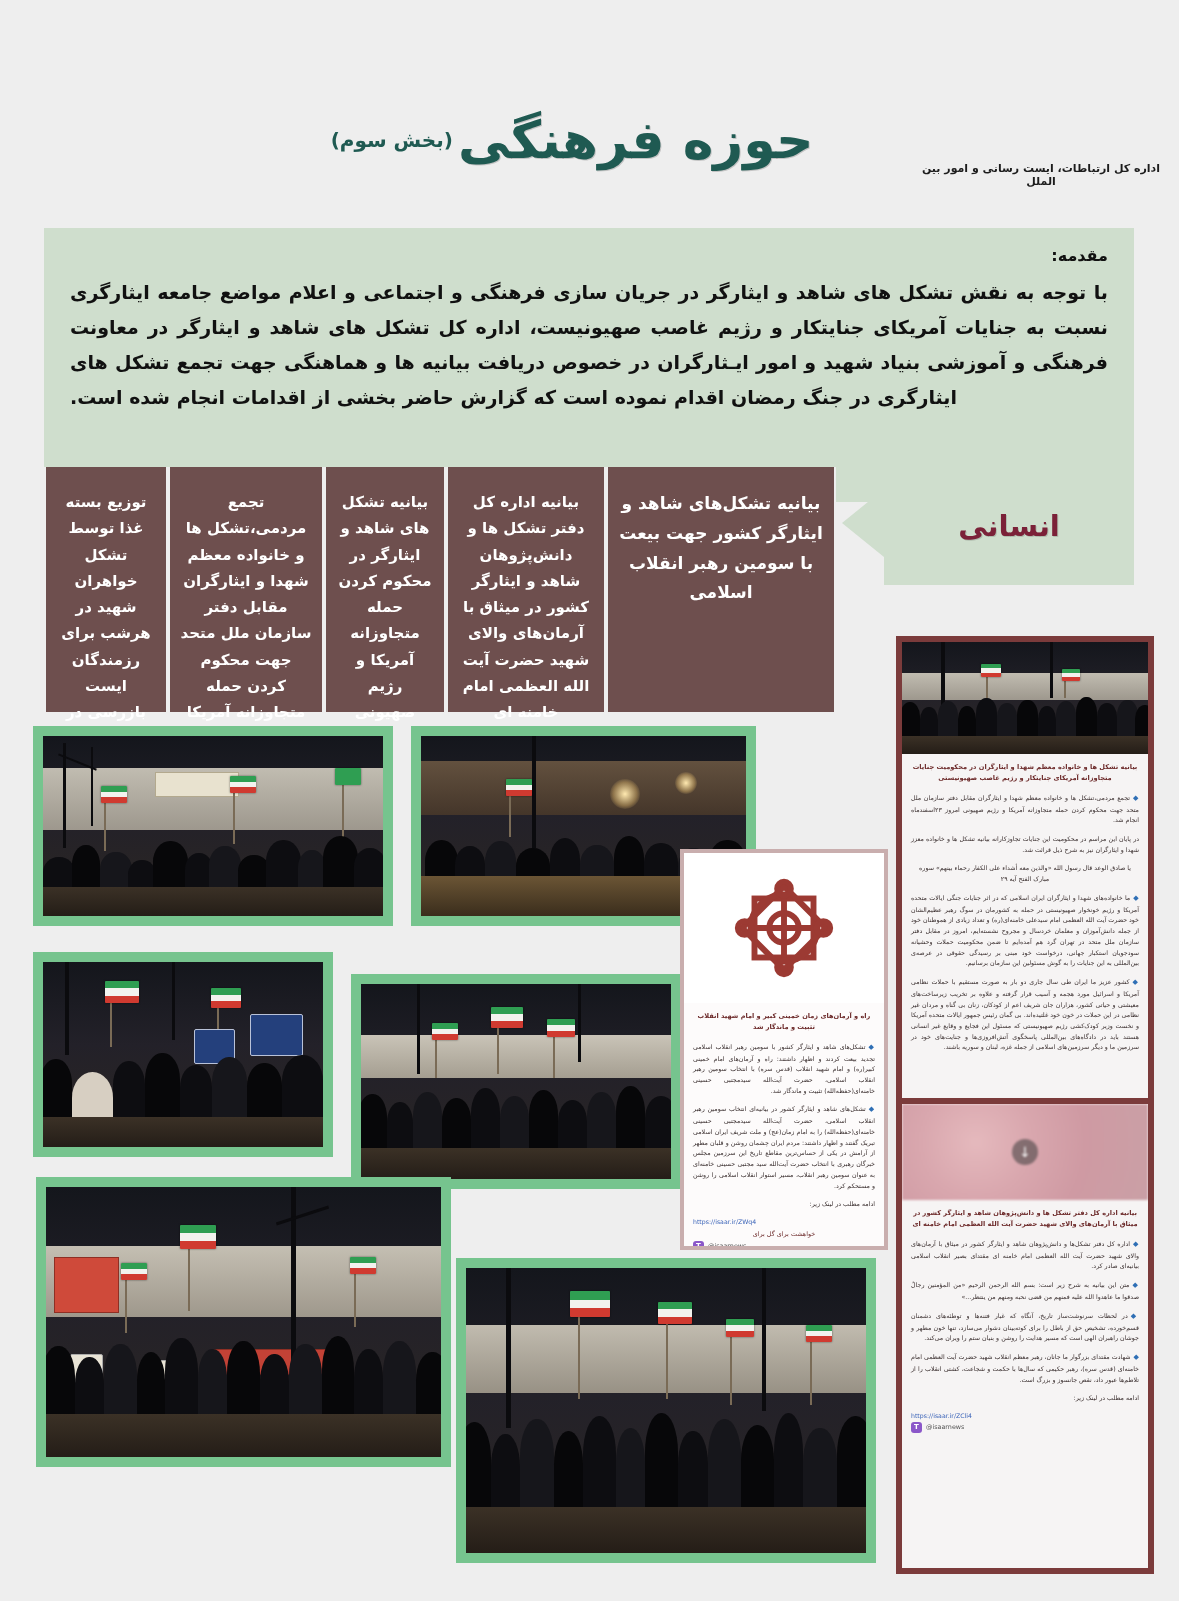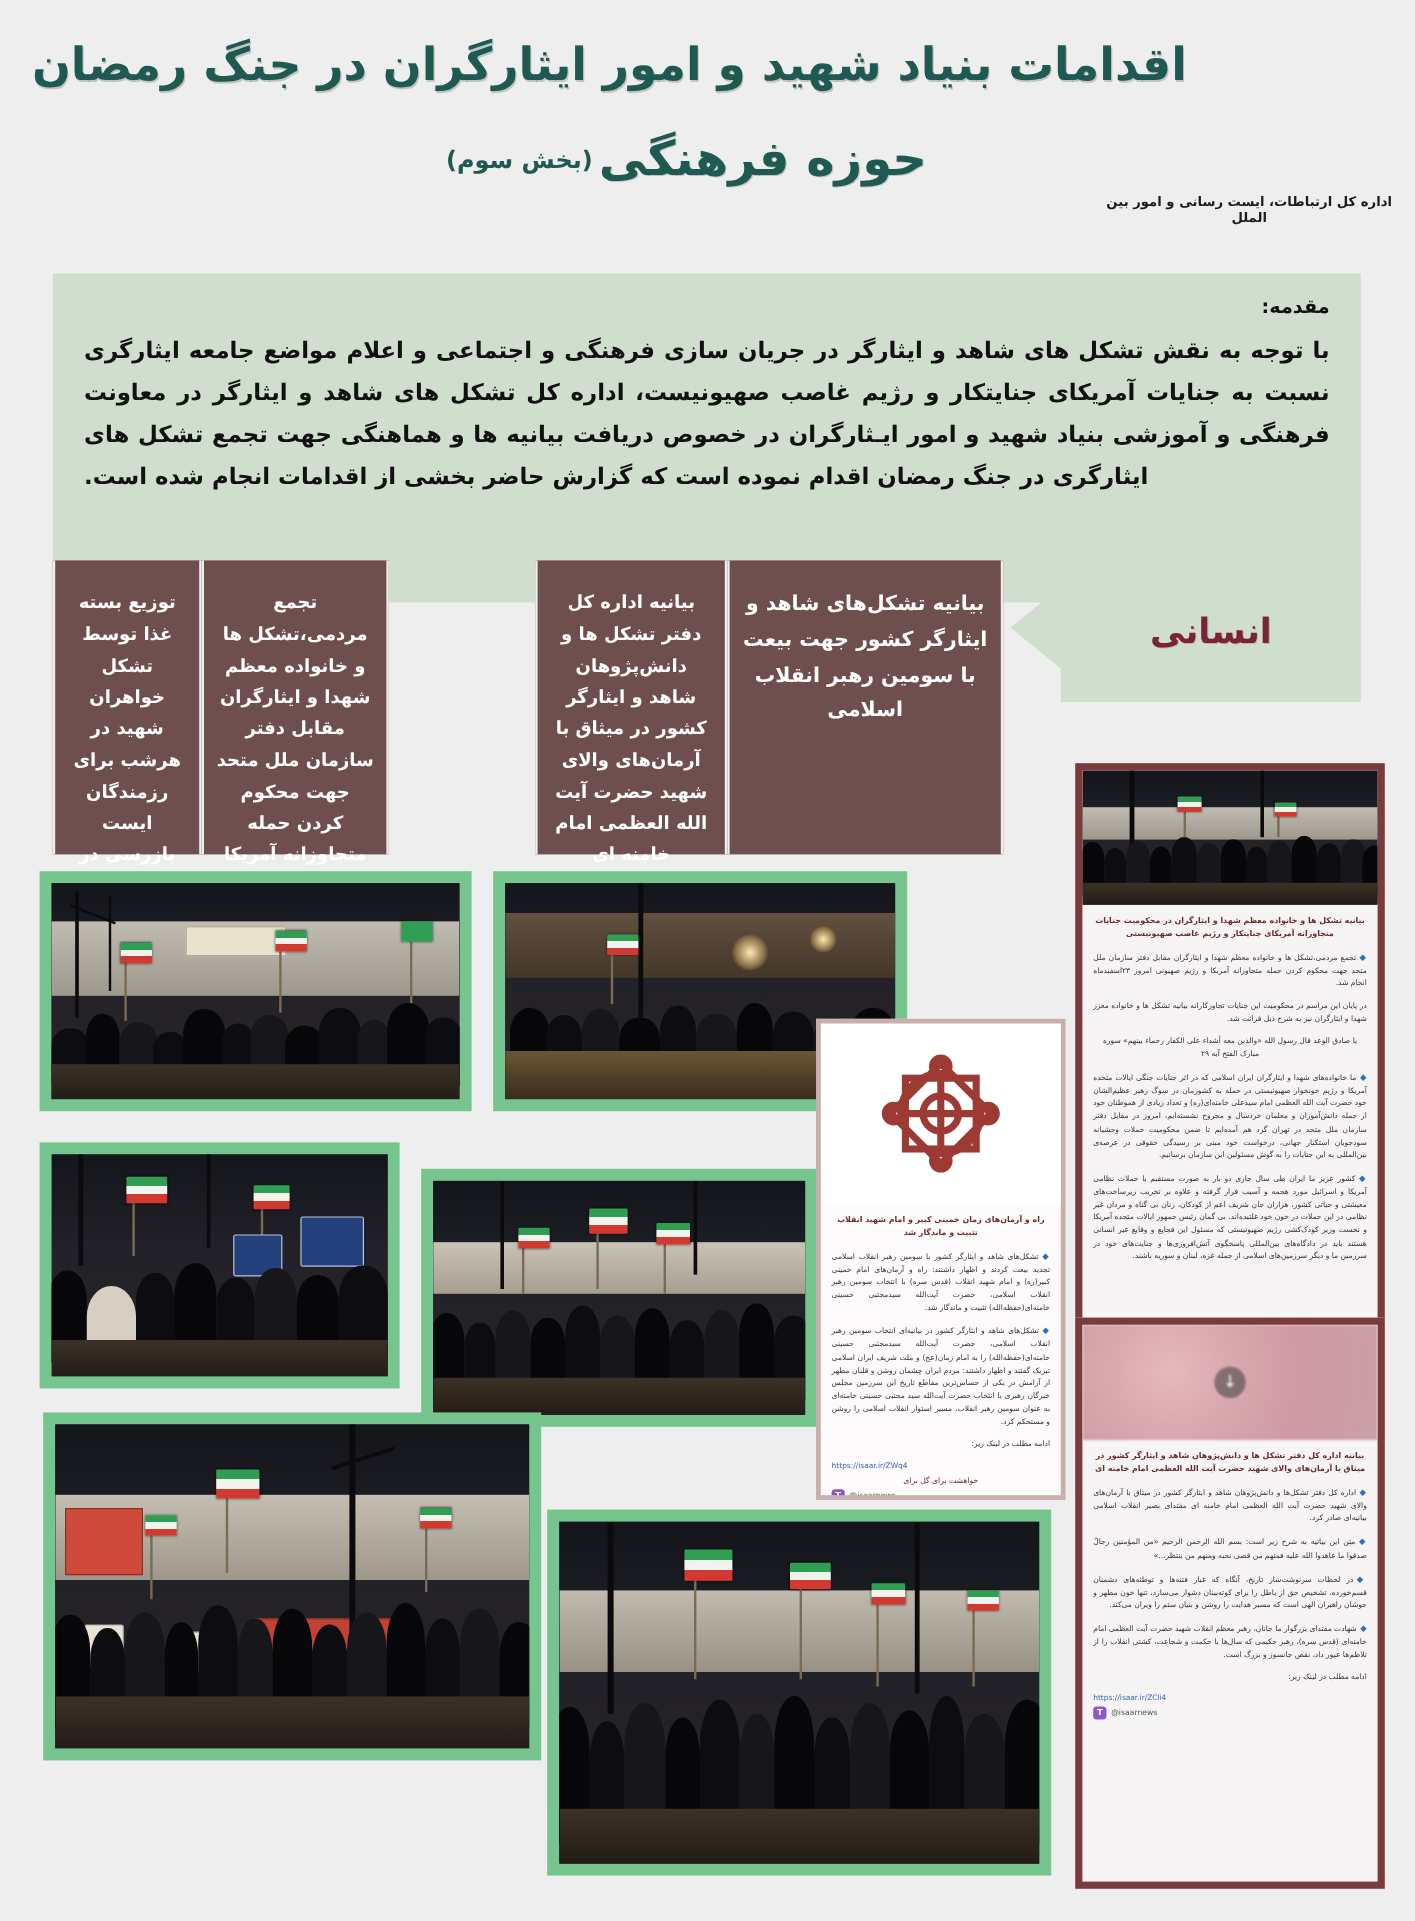--- a/index.html
+++ b/index.html
@@ -25,21 +25,21 @@
     text-align:center;
     font-size:38px;font-weight:bold;color:#1f5a52;
     text-shadow:1px 1px 0 rgba(0,0,0,.18);
     white-space:nowrap;
   }
   .sub-title-wrap{
     position:absolute;right:330px;top:110px;width:560px;
     text-align:center;
   }
   .sub-title{
-    font-size:40px;font-weight:bold;color:#1f5a52;
+    font-size:52px;font-weight:bold;color:#1f5a52;
     text-shadow:1px 1px 0 rgba(0,0,0,.18);
     display:inline-block;vertical-align:middle;
   }
   .sub-part{
     font-size:20px;font-weight:bold;color:#1f5a52;
     display:inline-block;vertical-align:middle;margin-left:6px;
   }
 
   
   .intro{
@@ -183,21 +183,20 @@
   .sign{font-size:6.4px;color:#6d2b2b;text-align:center;margin-top:5px;}
 </style>
 </head>
 <body>
 
 <div class="header">
 
 
   <div class="dept-line">اداره کل ارتباطات، ایست رسانی و امور بین الملل</div>
 
-  <div class="main-title">اقدامات بنیاد شهید و امور ایثارگران در جنگ رمضان</div>
 
   <div class="sub-title-wrap">
     <span class="sub-title">حوزه فرهنگی</span>
     <span class="sub-part">(بخش سوم)</span>
   </div>
 </div>
 
 <div class="intro">
   <div class="intro-label">مقدمه:</div>
   <div class="intro-body">با توجه به نقش تشکل های شاهد و ایثارگر در جریان سازی فرهنگی و اجتماعی و اعلام مواضع جامعه ایثارگری نسبت به جنایات آمریکای جنایتکار و رژیم غاصب صهیونیست، اداره کل تشکل های شاهد و ایثارگر در معاونت فرهنگی و آموزشی بنیاد شهید و امور ایـثارگران در خصوص دریافت بیانیه ها و هماهنگی جهت تجمع تشکل های ایثارگری در جنگ رمضان اقدام نموده است که گزارش حاضر بخشی از اقدامات انجام شده است.</div>
@@ -208,20 +207,23 @@
   <div class="actions-title">
     <span>انسانی</span>
   </div>
   <div class="arrow"></div>
 
   <div class="cell c1">
     <p>بیانیه تشکل‌های شاهد و ایثارگر کشور جهت بیعت با سومین رهبر انقلاب اسلامی</p>
   </div>
   <div class="cell c2">
     <p>بیانیه اداره کل دفتر تشکل ها و دانش‌پژوهان شاهد و ایثارگر کشور در میثاق با آرمان‌های والای شهید حضرت آیت الله العظمی امام خامنه ای</p>
+  </div>
+  <div class="cell c3">
+    <p>بیانیه تشکل های شاهد و ایثارگر در محکوم کردن حمله متجاوزانه آمریکا و رژیم صهیونی</p>
   </div>
   <div class="cell c4">
     <p>تجمع مردمی،تشکل ها و خانواده معظم شهدا و ایثارگران مقابل دفتر سازمان ملل متحد جهت محکوم کردن حمله متجاوزانه آمریکا و رژیم صهیونی امروز ۲۳اسفندماه</p>
   </div>
   <div class="cell c5">
     <p>توزیع بسته غذا توسط تشکل خواهران شهید در هرشب برای رزمندگان ایست بازرسی در تهران</p>
   </div>
 </div>
 
 <div class="photo ph1">

